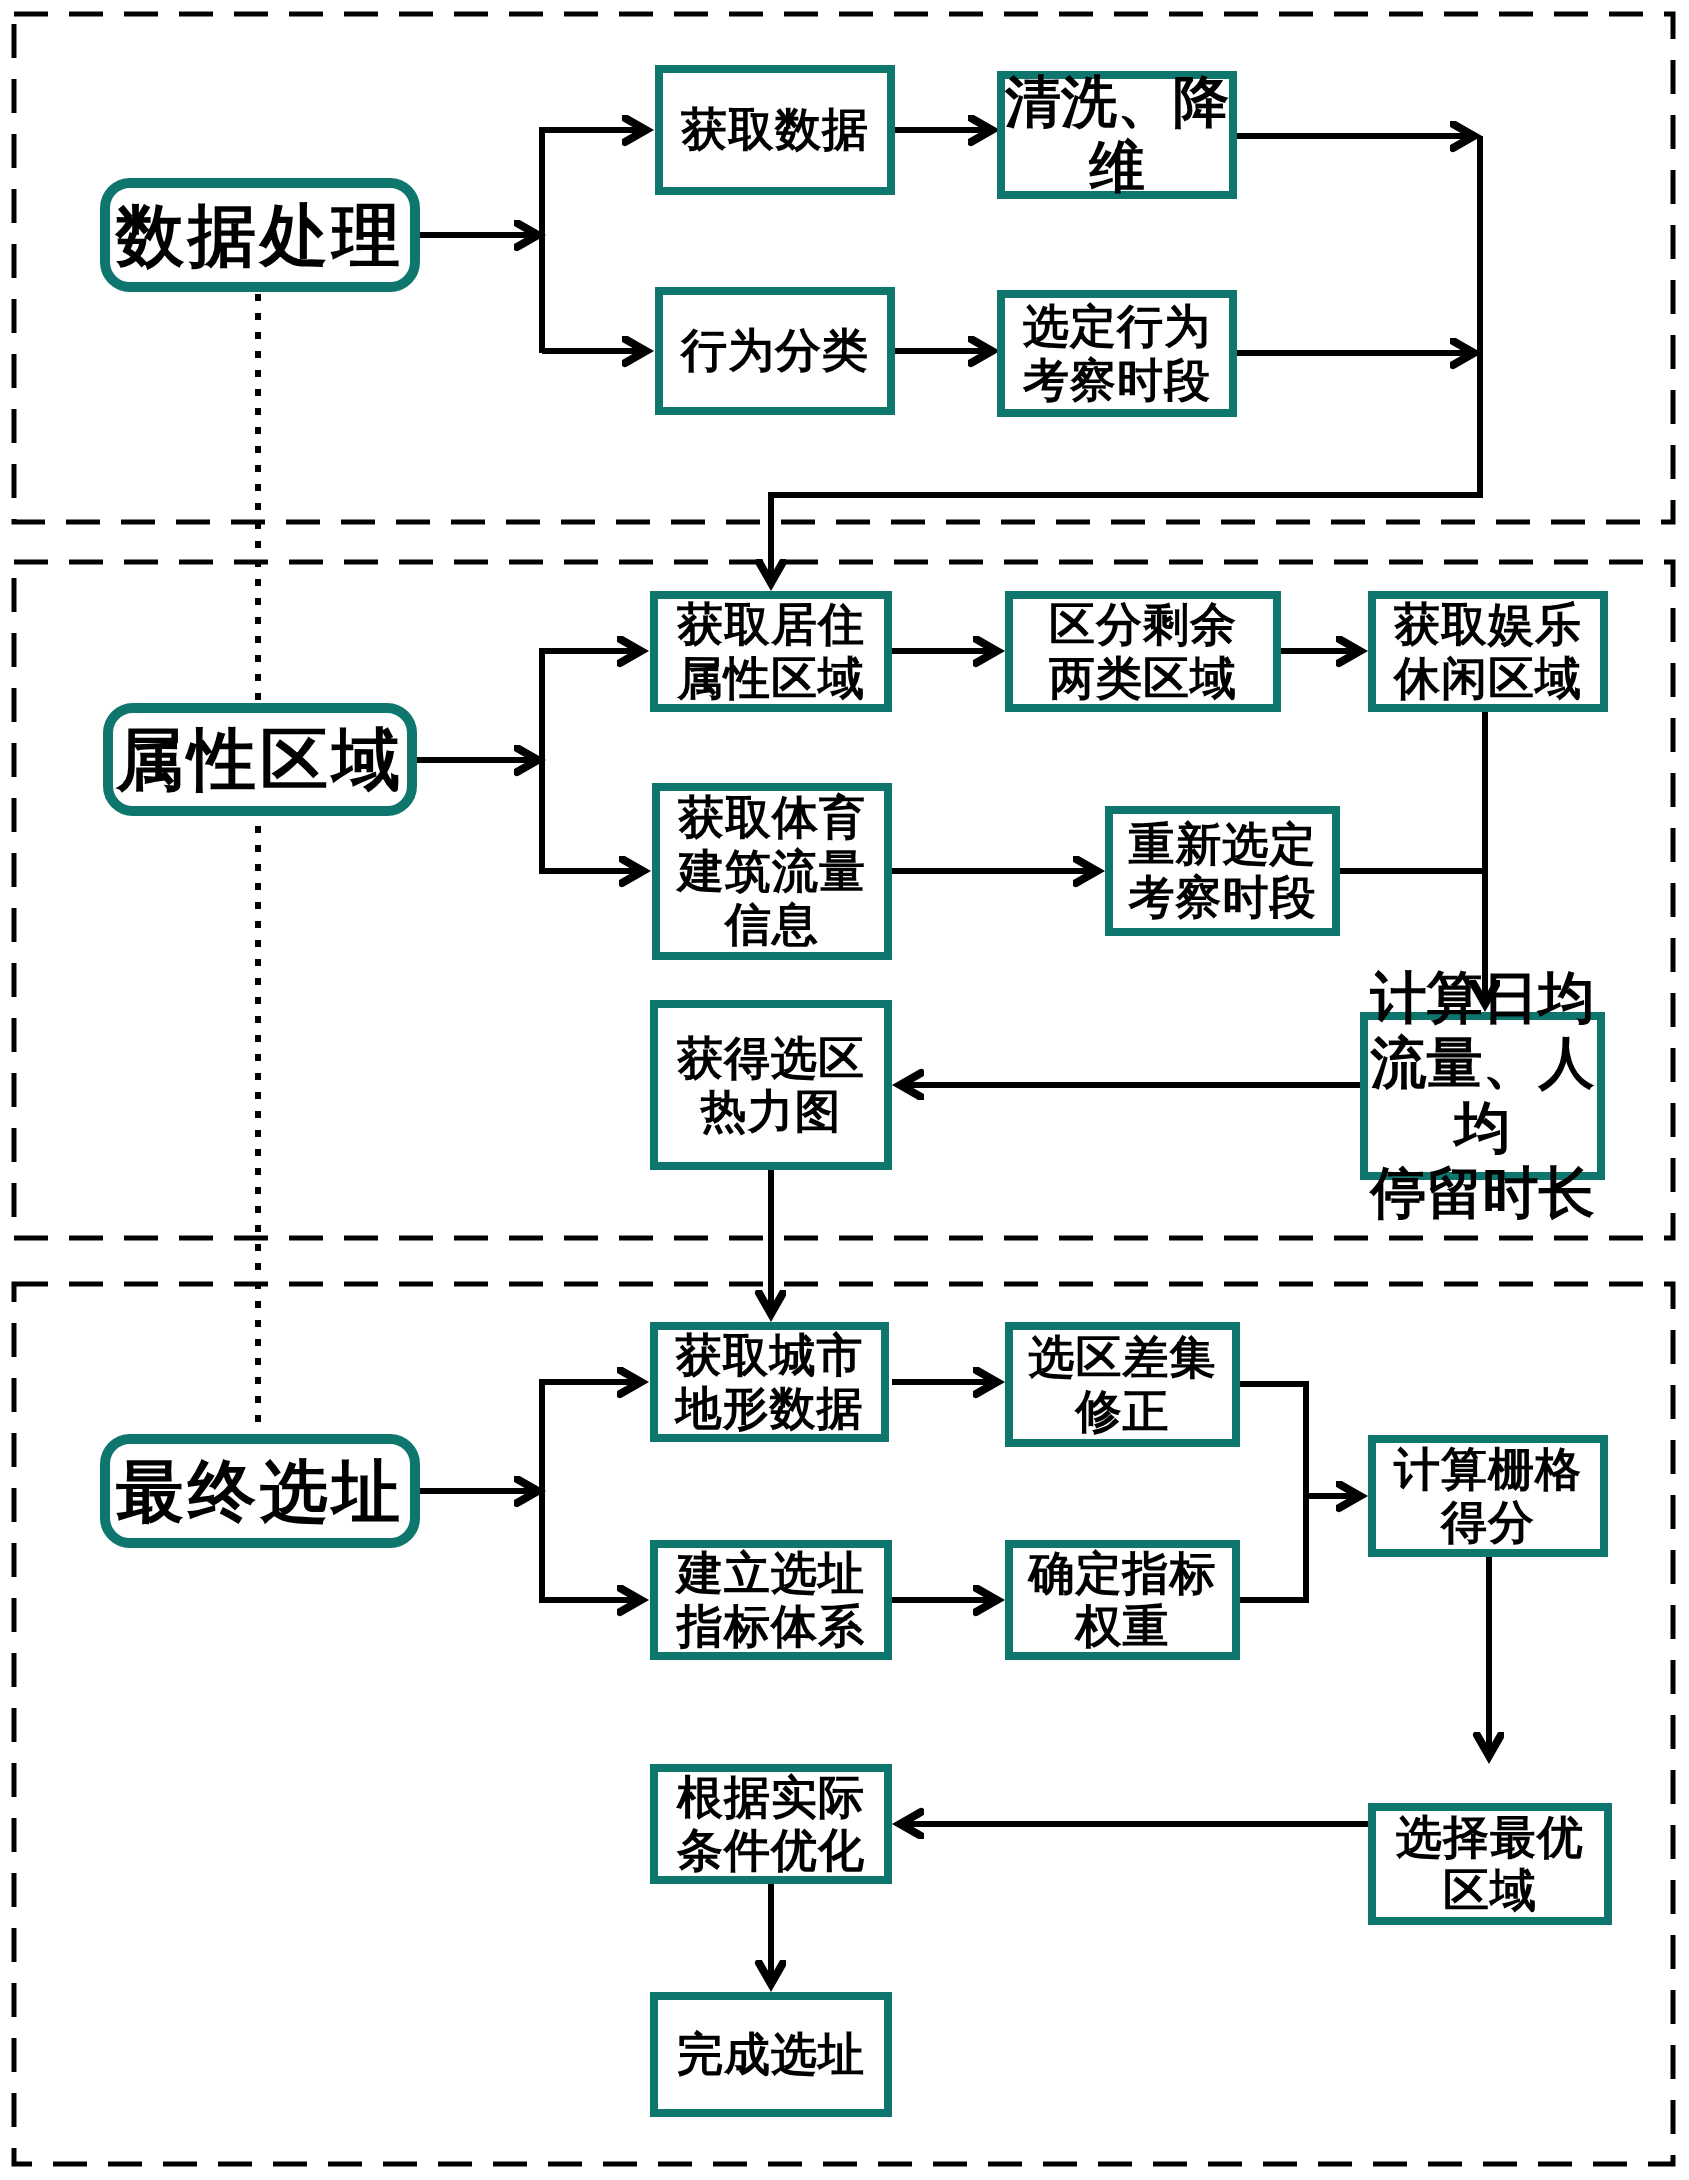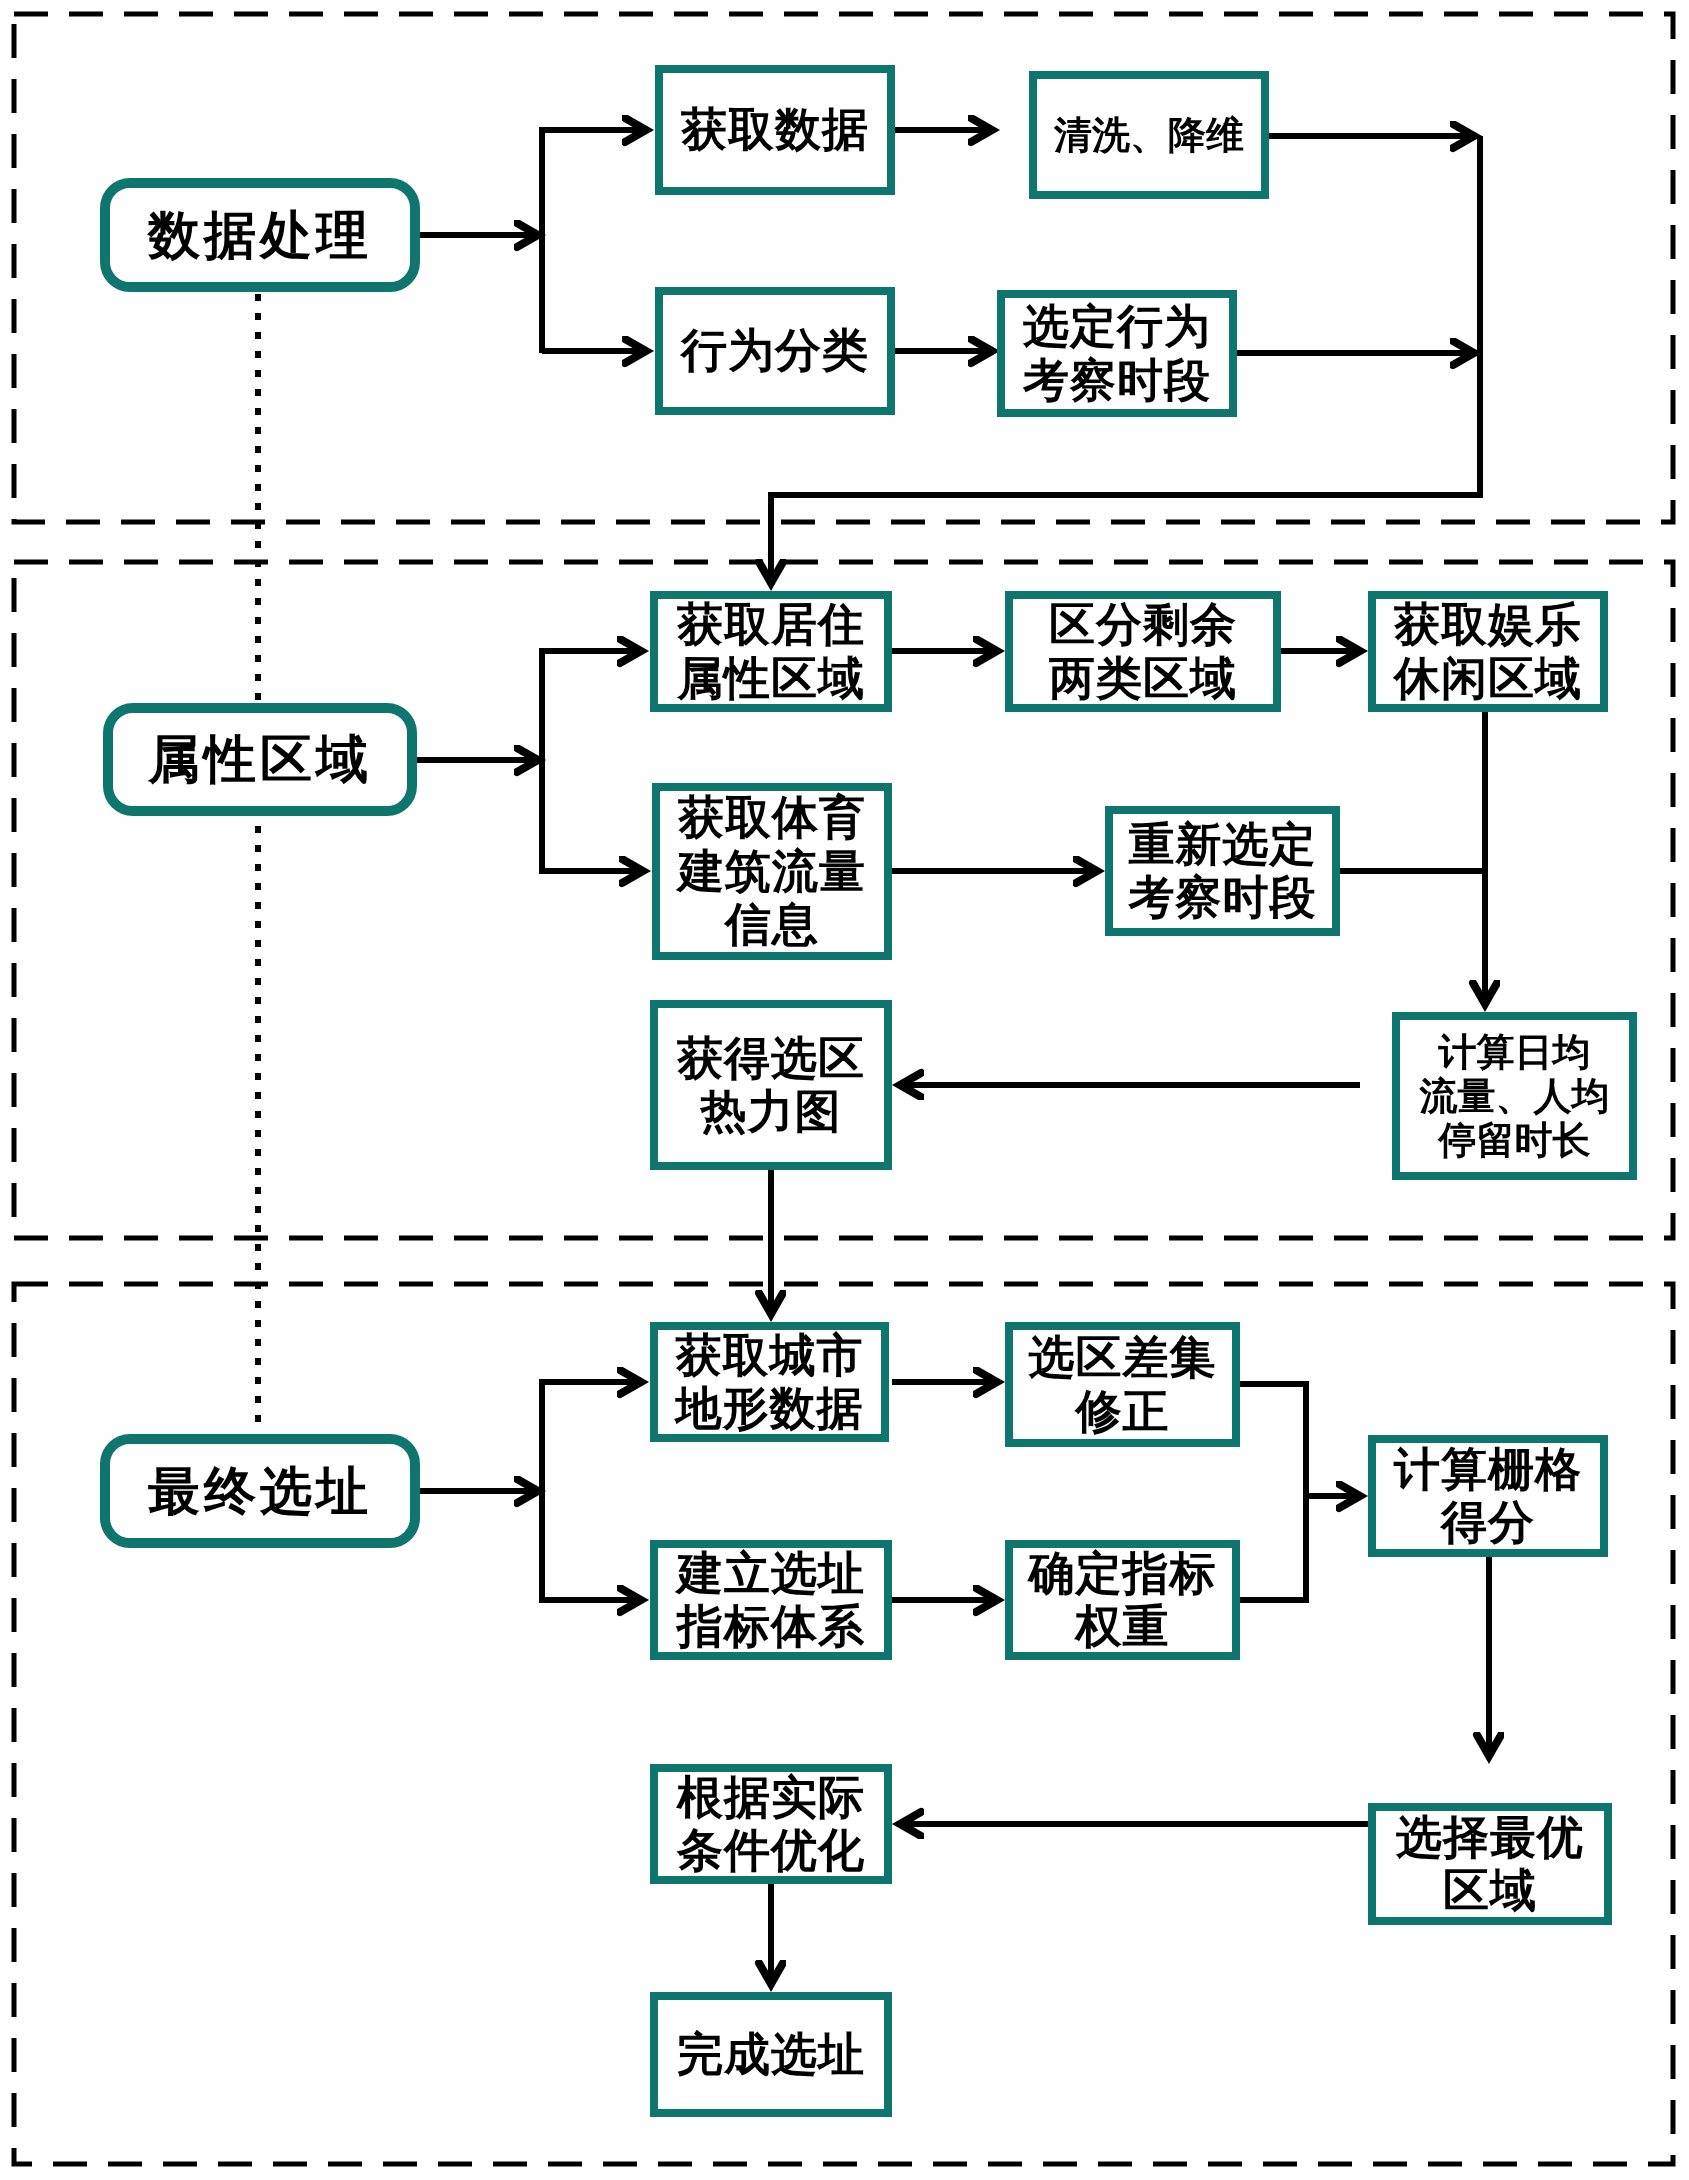--- a/index.html
+++ b/index.html
@@ -22,24 +22,24 @@
     font-weight:bold;
     color:#000000;
     z-index:2;
     font-size:46px;
     line-height:1.16;
     letter-spacing:1px;
   }
   .stage{
     border-width:10px;
     border-radius:30px;
-    font-size:52px;
+    font-size:68px;
     letter-spacing:4px;
   }
-  .fs42{font-size:38px;letter-spacing:0;margin-left:32px;}
+  .fs42{font-size:56px;letter-spacing:0;}
 </style>
 </head>
 <body>
 
 <div class="canvas">
 
   <svg class="wires" width="1689" height="2180" viewBox="0 0 1689 2180">
     <defs>
       <marker id="ah" markerUnits="userSpaceOnUse" markerWidth="40" markerHeight="36" refX="24" refY="15" orient="auto">
         <path d="M3,3 L24,15 L3,27" fill="none" stroke="#000" stroke-width="8" stroke-linecap="round" stroke-linejoin="miter"></path>

